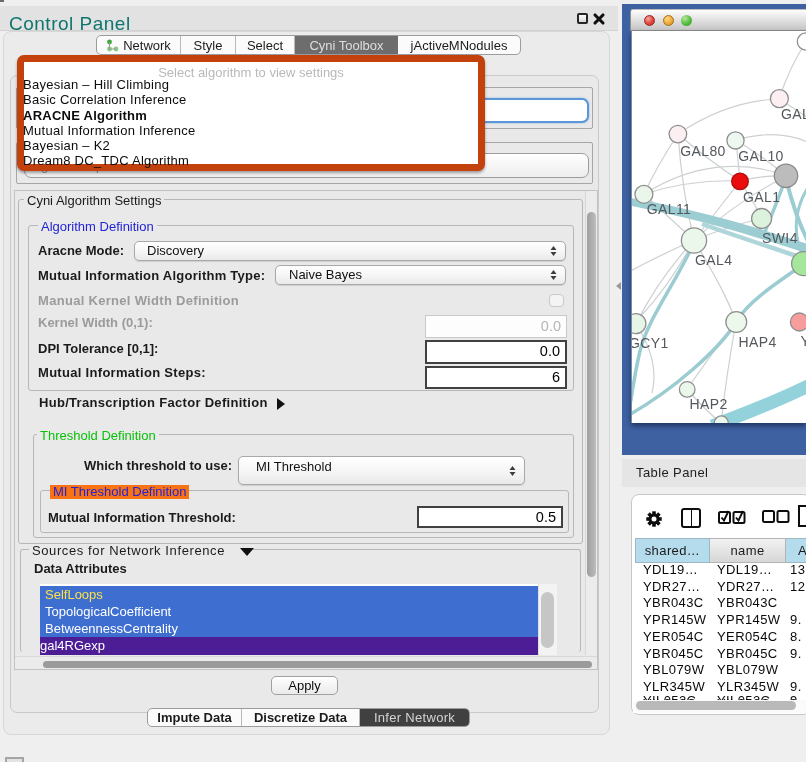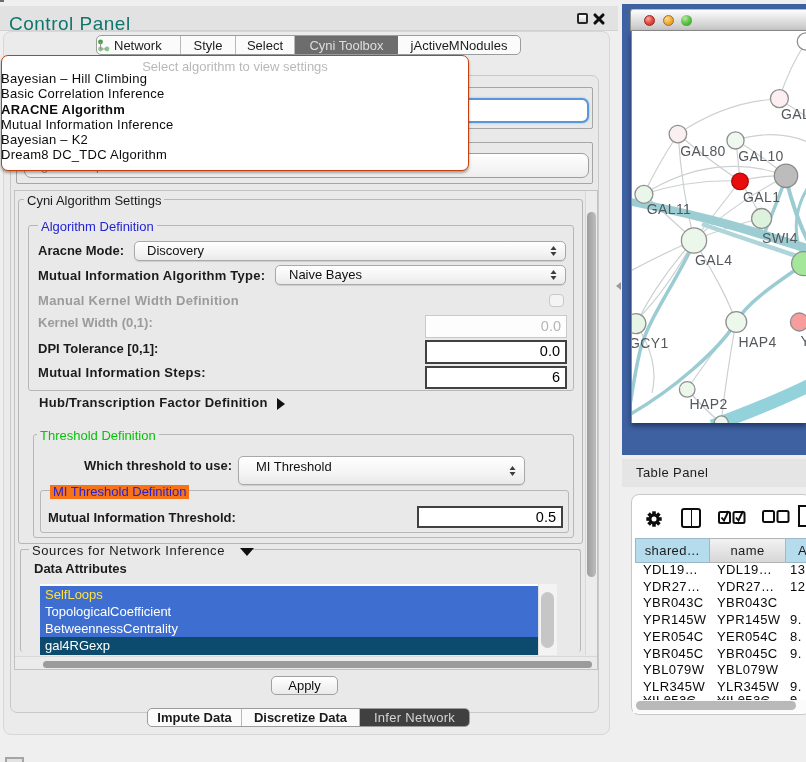--- a/index.html
+++ b/index.html
@@ -21,21 +21,21 @@
 <div class="abs" style="left:0;top:5px;width:618px;height:26px;background:#e2e2e2;border-top:1px solid #efefef;border-bottom:1px solid #d2d2d2"></div>
 <div class="abs" style="left:9px;top:13px;font-size:19px;letter-spacing:0.5px;color:#0f766e">Control Panel</div>
 <div class="abs" style="left:577px;top:13px;width:11px;height:11px;border:2px solid #262626;border-radius:2px;background:linear-gradient(#fdfdfd,#d8d8d8)"></div>
 <svg class="abs" style="left:592px;top:12px" width="14" height="14">
     <path d="M3 3 L11 11 M11 3 L3 11" stroke="#0e0e0e" stroke-width="3.1" stroke-linecap="round"></path>
   </svg>
 
 <div class="abs" style="left:3px;top:31px;width:607px;height:704px;background:#ebebeb;border:1px solid #d7d7d7;border-radius:8px"></div>
 
 <div class="abs" style="left:96px;top:35px;width:425px;height:20px;border:1px solid #9c9c9c;border-radius:5px;background:#fbfbfb;overflow:hidden;display:flex">
-  <div style="width:84px;border-right:1px solid #b9b9b9;display:flex;align-items:center;">
+  <div style="width:84px;border-right:1px solid #b9b9b9;display:flex;align-items:center;justify-content:center">
     <svg width="13" height="13" style="margin-right:4px">
         <circle cx="3.5" cy="3" r="2.4" fill="#39a839"></circle>
         <circle cx="3.5" cy="10" r="2.4" fill="#88cc88"></circle>
         <circle cx="10" cy="10" r="2.4" fill="#88cc88"></circle>
         <path d="M3.5 3 L3.5 10 L10 10" stroke="#999" stroke-width="1" fill="none"></path>
       </svg>
     <span>Network</span>
     </div>
   <div style="width:55px;border-right:1px solid #b9b9b9;display:flex;align-items:center;justify-content:center">Style</div>
   <div style="width:59px;border-right:1px solid #b9b9b9;display:flex;align-items:center;justify-content:center">Select</div>
@@ -140,37 +140,37 @@
 <svg class="abs" style="left:240px;top:547px" width="14" height="10">
     <path d="M0 1 L14 1 L7 9 Z" fill="#111"></path>
   </svg>
 <div class="row-lab b" style="left:34px;top:561px">Data Attributes</div>
 
 <div class="abs" style="left:40px;top:584px;width:517px;height:71px;background:#fff;overflow:hidden">
   <div style="position:absolute;left:0;top:1.5px;width:498px">
     <div style="height:17px;line-height:17px;background:#3d6ed0;color:#fde047;padding-left:5px">SelfLoops</div>
     <div style="height:17px;line-height:17px;background:#3d6ed0;color:#fff;padding-left:5px">TopologicalCoefficient</div>
     <div style="height:17px;line-height:17px;background:#3d6ed0;color:#fff;padding-left:5px">BetweennessCentrality</div>
-    <div style="height:20px;line-height:17px;background:#0c4a6e;color:#fff;padding-left:5px">gal4RGexp</div>
+    <div style="height:20px;line-height:17px;background:#4c1d95;color:#fff;">gal4RGexp</div>
   </div>
   <div style="position:absolute;left:498px;top:0;width:19px;height:71px;background:#f3f3f3;border-left:1px solid #e0e0e0"></div>
   <div style="position:absolute;left:501px;top:8px;width:13px;height:56px;border-radius:7px;background:#c6c6c6"></div>
 </div>
 
 <div class="abs" style="left:271px;top:676px;width:67px;height:19px;border:1px solid #a0a0a0;border-radius:5px;background:linear-gradient(#ffffff,#eaeaea);text-align:center;line-height:17px;font-size:13px;color:#0d0d0d">Apply</div>
 
 <div class="abs" style="left:147px;top:708px;width:323px;height:19px;border:1px solid #9c9c9c;border-radius:5px;background:#fbfbfb;overflow:hidden;display:flex">
   <div class="b" style="width:94px;border-right:1px solid #b9b9b9;display:flex;align-items:center;justify-content:center">Impute Data</div>
   <div class="b" style="width:118px;border-right:1px solid #b9b9b9;display:flex;align-items:center;justify-content:center">Discretize Data</div>
   <div style="flex:1;background:#404040;color:#d4d4d4;display:flex;align-items:center;justify-content:center;letter-spacing:0.3px">Infer Network</div>
 </div>
 
 <div class="abs" style="left:5px;top:757px;width:19px;height:14px;border:2px solid #a5a5a5;background:#e3e3e3"></div>
 
-<div class="abs" style="left:1px;top:55px;width:468px;height:116px;background:#fff;border:1px solid #c2410c;border-radius:7px;box-shadow:0 2px 3px rgba(0,0,0,.35)">
+<div class="abs" style="left:17px;top:55px;width:468px;height:116px;background:#fff;border:7px solid #c2410c;border-radius:7px;box-shadow:0 2px 3px rgba(0,0,0,.35)">
   <div style="text-align:center;color:#b9b9b9;font-size:13px;padding-top:3px">Select algorithm to view settings</div>
   <div style="padding-left:0;margin-left:-1px;margin-top:-3px;font-size:13px;line-height:15.3px;letter-spacing:0.25px;color:#0c0c0c">
     Bayesian – Hill Climbing<br>
     Basic Correlation Inference<br>
     <span class="b">ARACNE Algorithm</span><br>
     Mutual Information Inference<br>
     Bayesian – K2<br>
     Dream8 DC_TDC Algorithm
   </div>
 </div>

